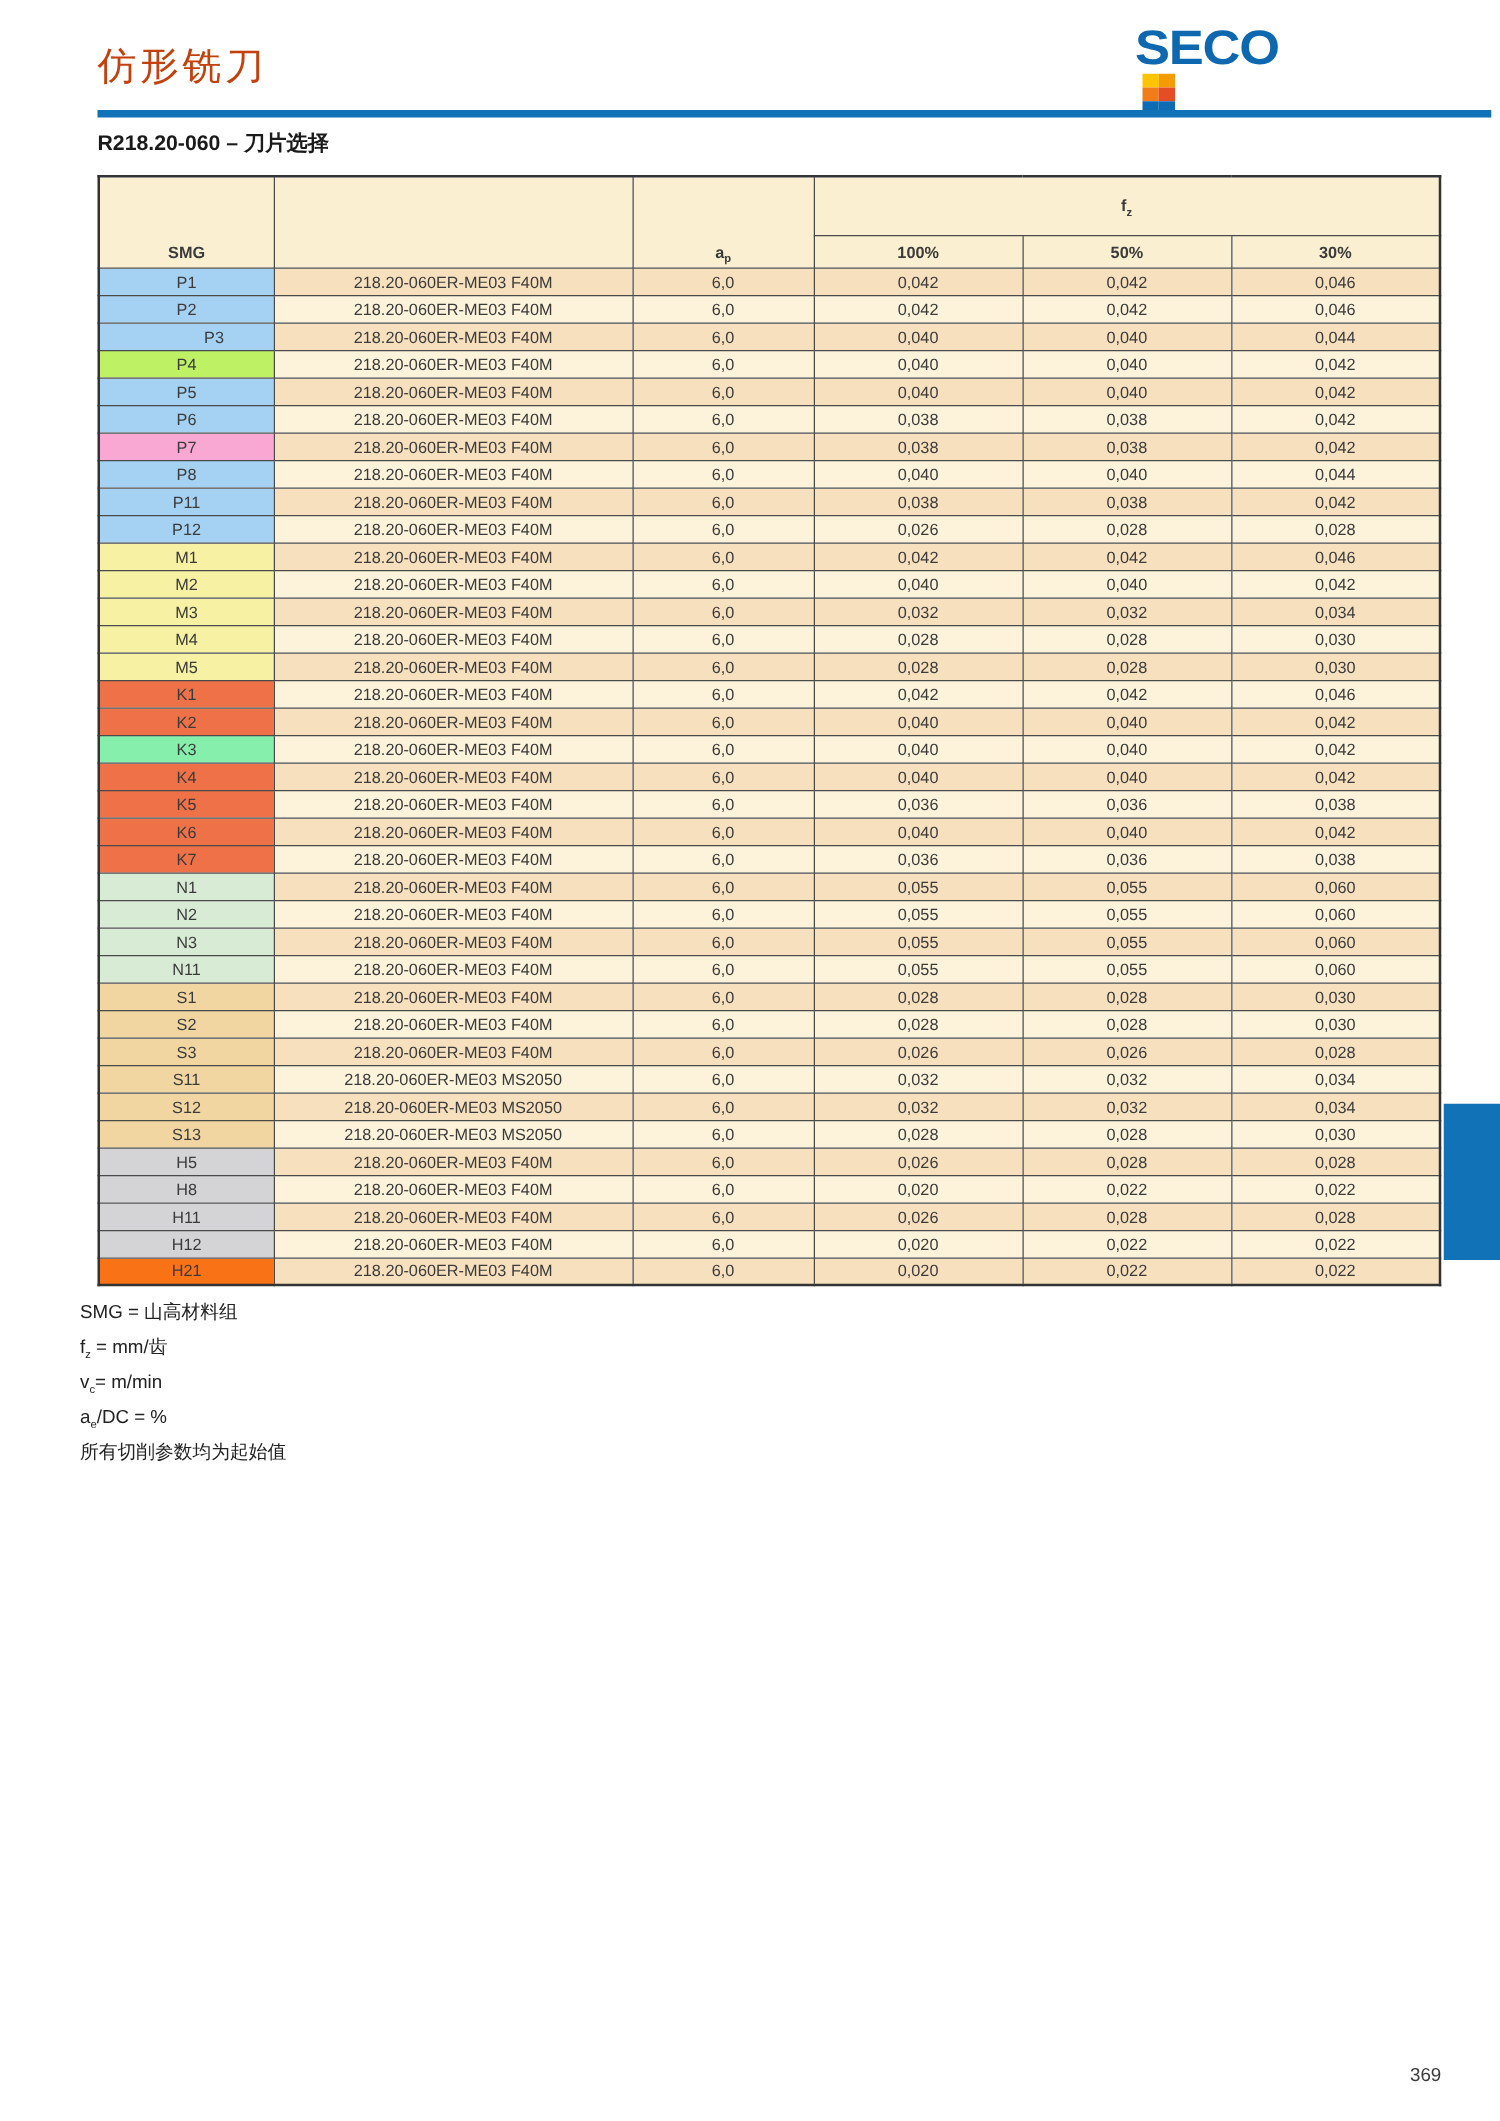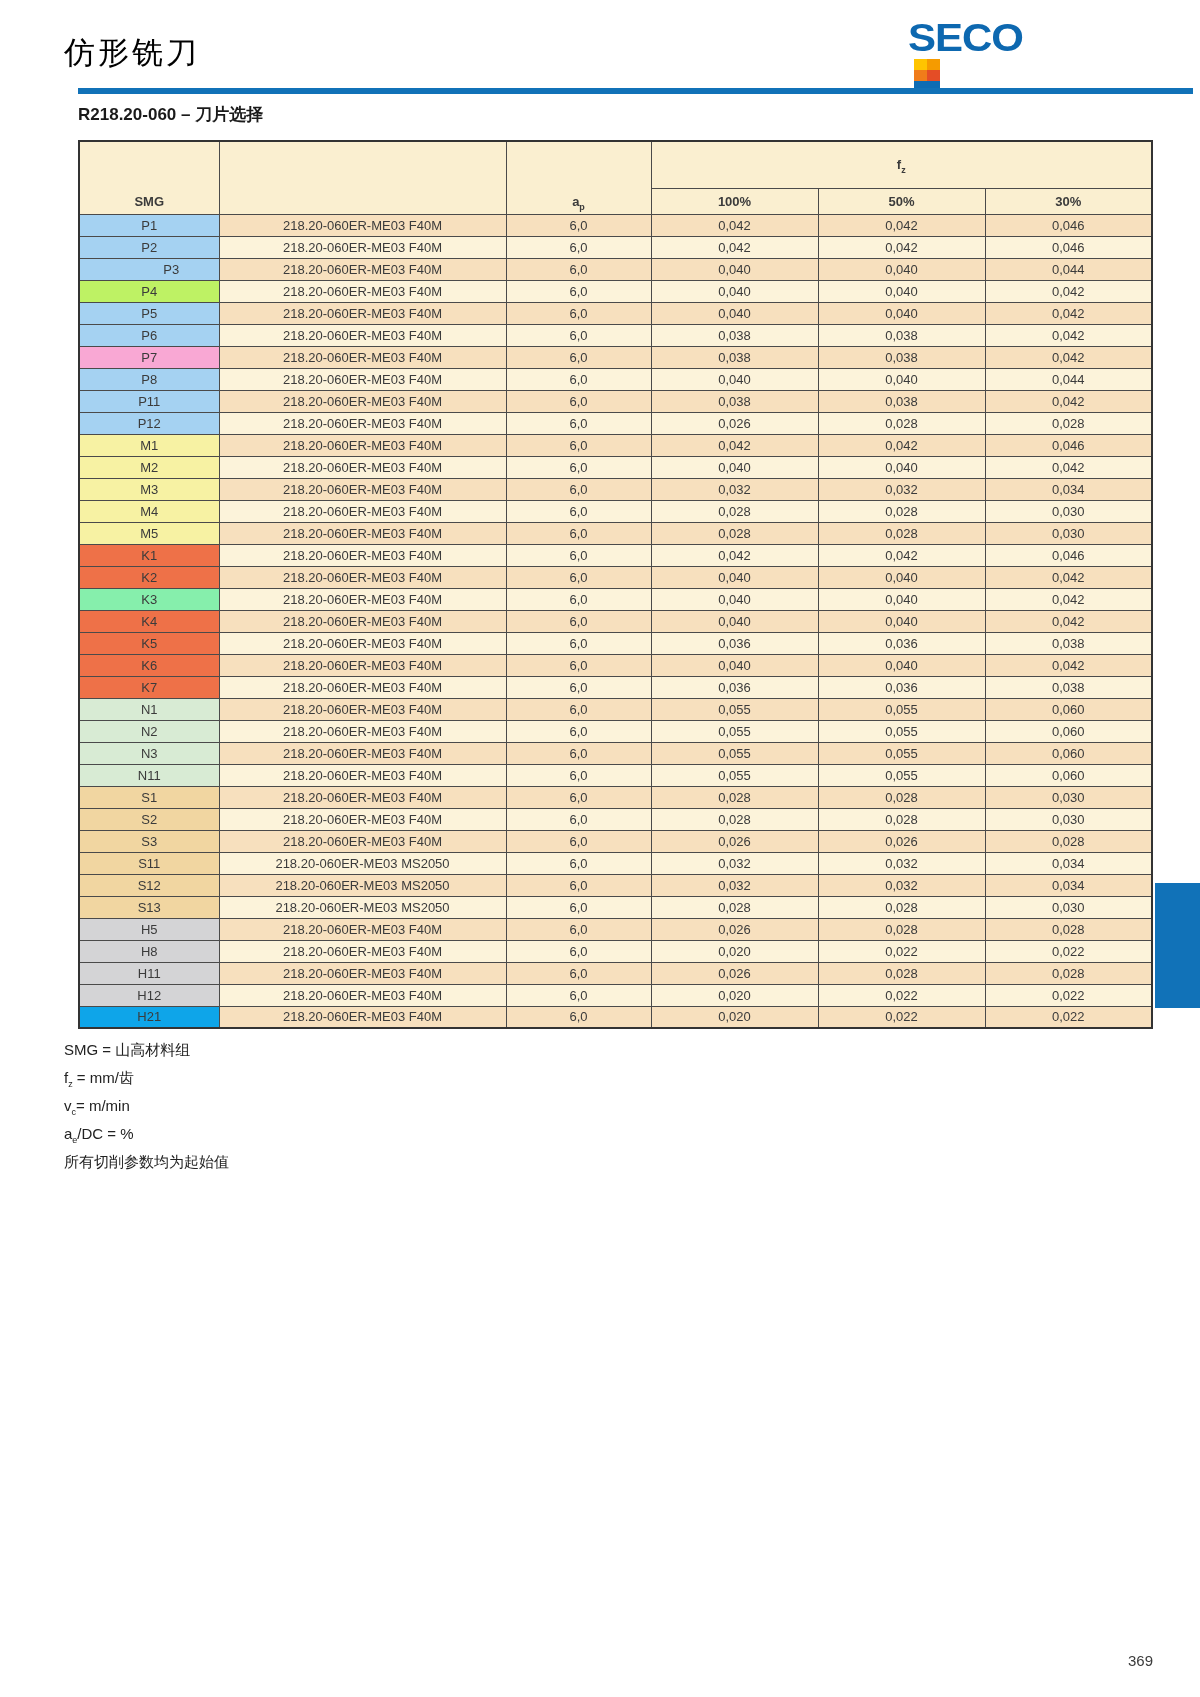--- a/index.html
+++ b/index.html
@@ -2,22 +2,22 @@
 <html><head>
 <meta charset="utf-8">
 <style>
   * { margin:0; padding:0; box-sizing:border-box; }
   html,body { background:#ffffff; }
   .page {
     position:relative; width:1200px; height:1697px; background:#ffffff;
     font-family:"Liberation Sans", sans-serif; overflow:hidden;
   }
   .page-title {
-    position:absolute; left:64px; top:32px;
-    font-family:"DejaVu Serif", serif; font-size:31px; color:#000000; letter-spacing:3px;
+    position:absolute; left:78px; top:32px;
+    font-family:"DejaVu Serif", serif; font-size:31px; color:#c2410c; letter-spacing:3px;
   }
   .logo { position:absolute; top:22px; left:908px; display:flex; align-items:flex-start;flex-direction:column; }
   .logo-text {
     font-family:"Liberation Sans", sans-serif; font-weight:bold; font-size:42px; line-height:36px;
     color:#0d68b0; letter-spacing:-1px; transform:scaleY(0.92); transform-origin:top left;
   }
   .logo-flag { display:grid; grid-template-columns:13px 13px; grid-auto-rows:11px; margin-left:6px; margin-top:1px; }
   .logo-flag span { display:block; width:13px; height:11px; }
   .header-rule { position:absolute; left:78px; top:88px; width:1115px; height:6px; }
   .section-heading { position:absolute; left:78px; top:103px; font-size:17px; font-weight:bold; color:#1a1a1a; }
@@ -378,21 +378,21 @@
         </tr>
         <tr class="row-light">
           <td style="background: rgb(212, 212, 214);">H12</td>
           <td class="insert">218.20-060ER-ME03 F40M</td>
           <td>6,0</td>
           <td>0,020</td>
           <td>0,022</td>
           <td>0,022</td>
         </tr>
         <tr class="row-dark">
-          <td style="background: #0ea5e9;">H21</td>
+          <td style="background: #f97316;">H21</td>
           <td class="insert">218.20-060ER-ME03 F40M</td>
           <td>6,0</td>
           <td>0,020</td>
           <td>0,022</td>
           <td>0,022</td>
         </tr>
       </tbody>
   </table>
 
   <div class="footnotes">

